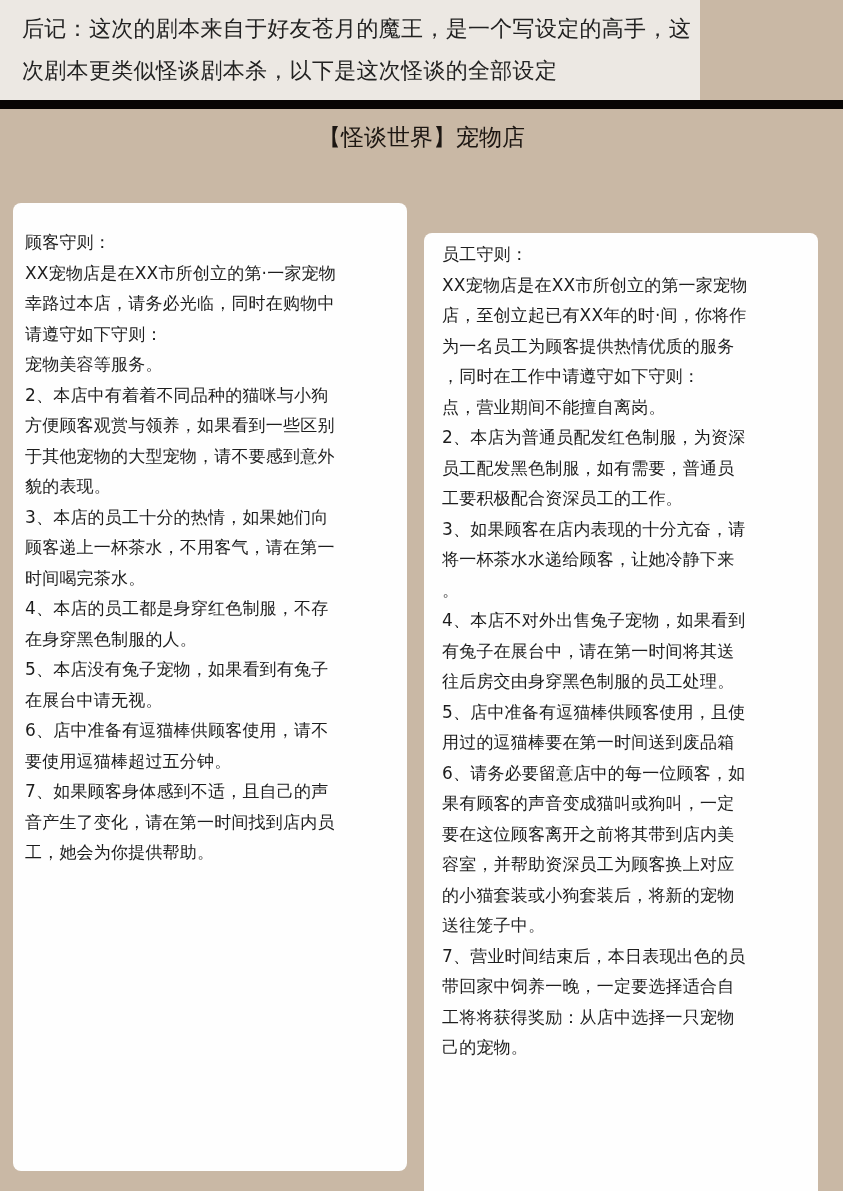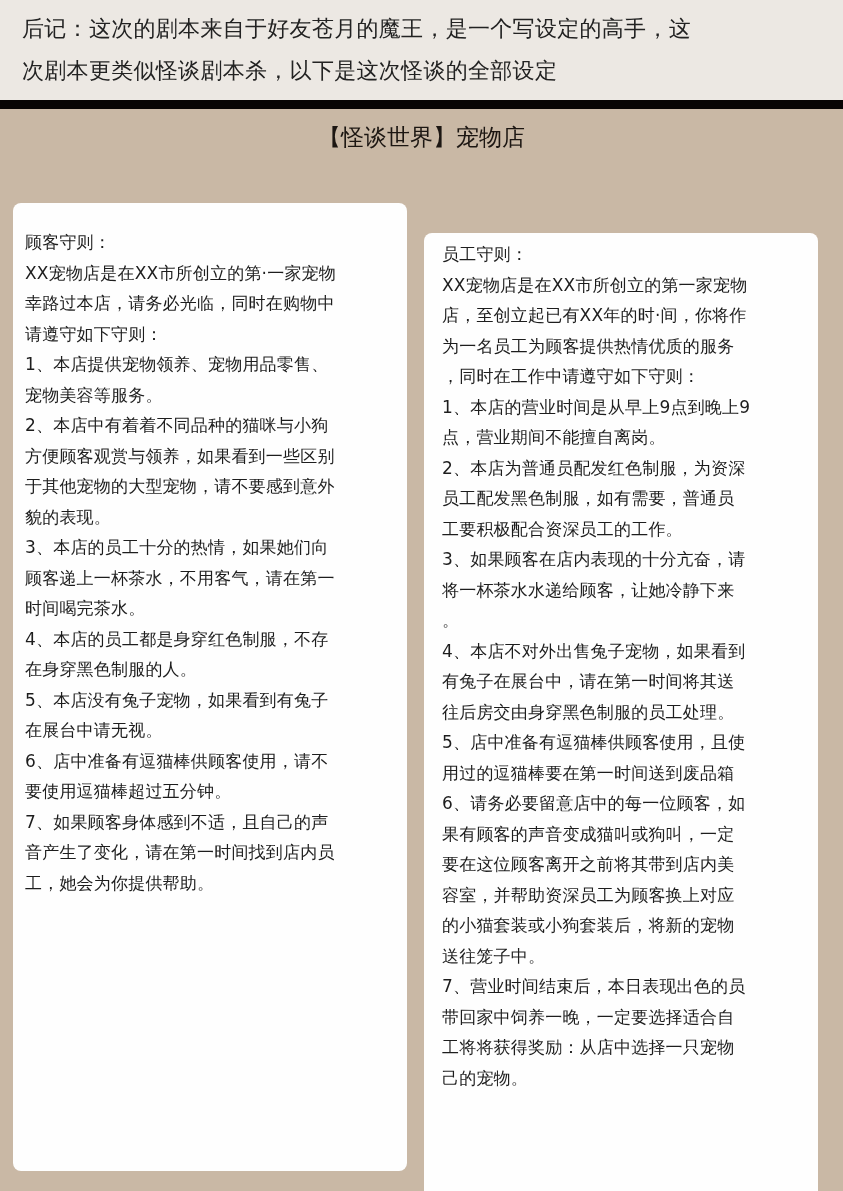--- a/index.html
+++ b/index.html
@@ -4,21 +4,21 @@
 <style>
   html, body { margin: 0; padding: 0; }
   body {
     width: 843px; height: 1191px; overflow: hidden;
     background: #c9b8a5;
     font-family: "DejaVu Sans", "Liberation Sans", sans-serif;
     color: #1a1a1a;
     position: relative;
   }
   .header {
-    position: absolute; left: 0; top: 0; width: 843px; height: 100px;
+    position: absolute; left: 0; top: 0; width: 700px; height: 100px;
     background: #ece8e3;
     box-sizing: border-box; padding: 8px 0 0 22px;
   }
   .header p {
     margin: 0; font-size: 22px; line-height: 42px; color: #222;
     letter-spacing: 0.3px;
   }
   .rule {
     position: absolute; left: 0; top: 100px; width: 843px; height: 9px;
     background: #080504;
@@ -47,21 +47,20 @@
 </div>
 <div class="rule"></div>
 
 <div class="title">【怪谈世界】宠物店</div>
 
 <div class="card left">
   <div class="line">顾客守则：</div>
   <div class="line">XX宠物店是在XX市所创立的第·一家宠物</div>
   <div class="line">幸路过本店，请务必光临，同时在购物中</div>
   <div class="line">请遵守如下守则：</div>
-  <div class="line">1、本店提供宠物领养、宠物用品零售、</div>
   <div class="line">宠物美容等服务。</div>
   <div class="line">2、本店中有着着不同品种的猫咪与小狗</div>
   <div class="line">方便顾客观赏与领养，如果看到一些区别</div>
   <div class="line">于其他宠物的大型宠物，请不要感到意外</div>
   <div class="line">貌的表现。</div>
   <div class="line">3、本店的员工十分的热情，如果她们向</div>
   <div class="line">顾客递上一杯茶水，不用客气，请在第一</div>
   <div class="line">时间喝完茶水。</div>
   <div class="line">4、本店的员工都是身穿红色制服，不存</div>
   <div class="line">在身穿黑色制服的人。</div>
@@ -73,21 +72,20 @@
   <div class="line">音产生了变化，请在第一时间找到店内员</div>
   <div class="line">工，她会为你提供帮助。</div>
 </div>
 
 <div class="card right">
   <div class="line">员工守则：</div>
   <div class="line">XX宠物店是在XX市所创立的第一家宠物</div>
   <div class="line">店，至创立起已有XX年的时·间，你将作</div>
   <div class="line">为一名员工为顾客提供热情优质的服务</div>
   <div class="line">，同时在工作中请遵守如下守则：</div>
-  <div class="line">1、本店的营业时间是从早上9点到晚上9</div>
   <div class="line">点，营业期间不能擅自离岗。</div>
   <div class="line">2、本店为普通员配发红色制服，为资深</div>
   <div class="line">员工配发黑色制服，如有需要，普通员</div>
   <div class="line">工要积极配合资深员工的工作。</div>
   <div class="line">3、如果顾客在店内表现的十分亢奋，请</div>
   <div class="line">将一杯茶水水递给顾客，让她冷静下来</div>
   <div class="line">。</div>
   <div class="line">4、本店不对外出售兔子宠物，如果看到</div>
   <div class="line">有兔子在展台中，请在第一时间将其送</div>
   <div class="line">往后房交由身穿黑色制服的员工处理。</div>

